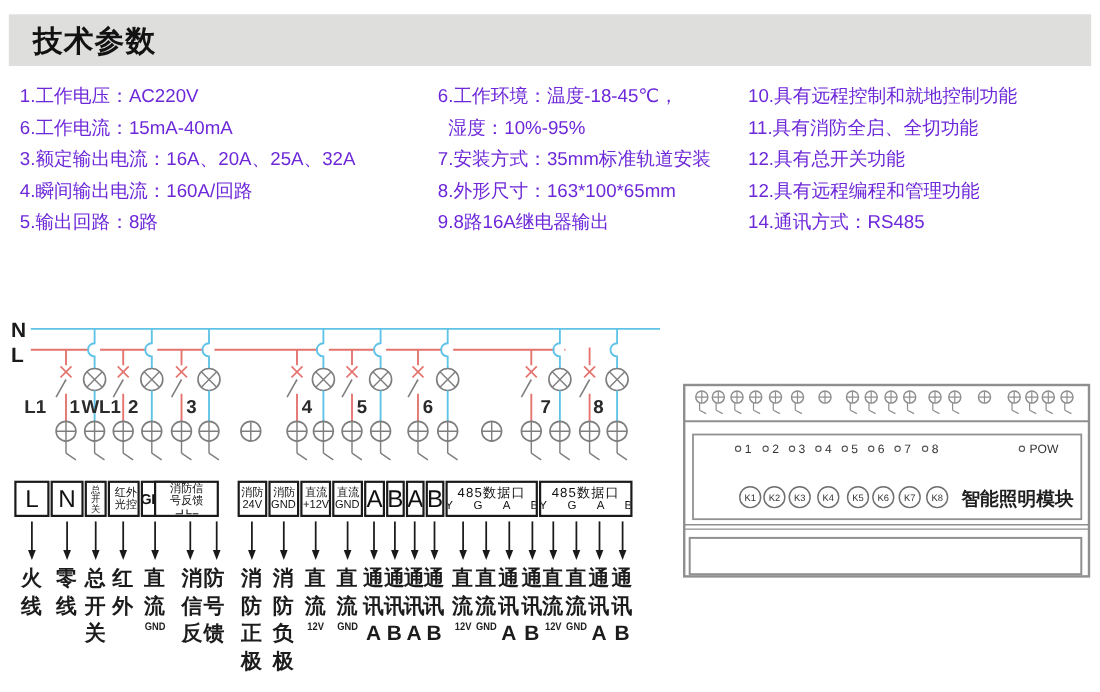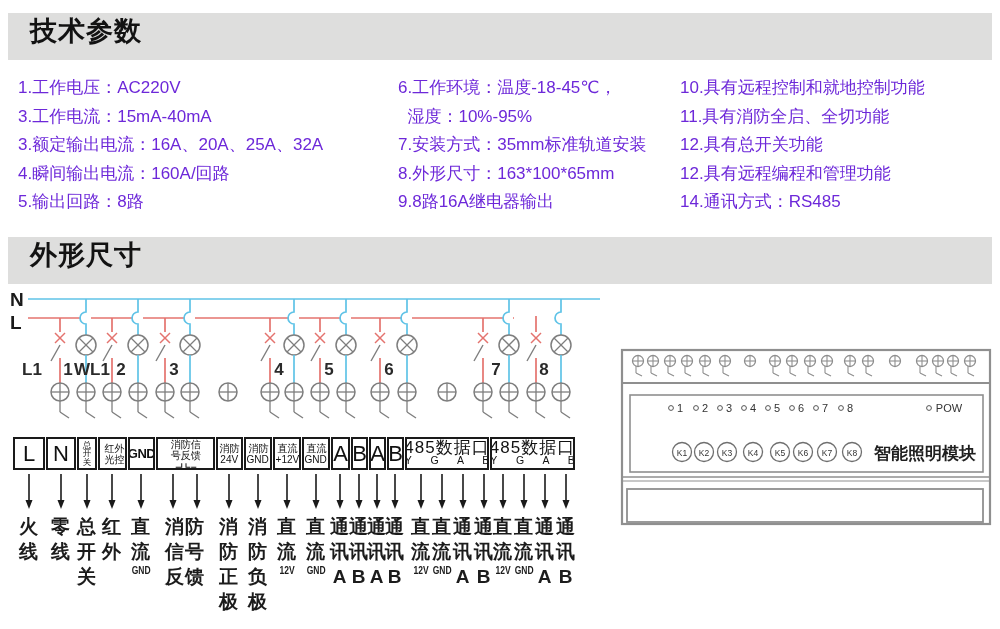--- a/index.html
+++ b/index.html
@@ -1,54 +1,51 @@
 <!DOCTYPE html>
 <html><head>
 <meta charset="utf-8">
 <style>
   html,body{margin:0;padding:0;background:#fff;}
   .canvas{position:relative;width:1000px;height:629px;background:#fff;overflow:hidden;
           font-family:"Liberation Sans","DejaVu Sans",sans-serif;color:#2d2b2c;}
   .section-header{position:absolute;left:8px;right:8px;height:47px;background:#dededd;
-          display:flex;}
+          display:flex;align-items:center;}
   .section-header span{font-size:27px;font-weight:900;color:#121212;margin-left:22px;letter-spacing:1px;}
   .spec-col{position:absolute;top:74px;font-size:17px;line-height:28.5px;color:#6d28d9;white-space:pre-wrap;}
   .spec-line{height:28.5px;}
   
   .tcell{position:absolute;top:437px;height:33px;border:2px solid #1a1a1a;background:#fff;
          box-sizing:border-box;display:flex;flex-direction:column;align-items:center;justify-content:center;
          overflow:hidden;}
   .tcell .big{font-size:22px;line-height:22px;color:#111;}
   .tcell .gnd{font-size:13px;font-weight:bold;letter-spacing:-0.5px;color:#111;}
   .tcell .sm{font-size:10.5px;line-height:11px;color:#111;transform:scaleX(.96);white-space:nowrap;}
   .tcell .tn{font-size:8.5px;line-height:8.5px;color:#111;}
-  .tcell .d485a{font-size:17px;line-height:12px;letter-spacing:1px;color:#111;white-space:nowrap;text-align:right;}
+  .tcell .d485a{font-size:12px;line-height:12px;letter-spacing:1px;color:#111;white-space:nowrap;text-align:right;}
   .tcell .d485b{font-size:10.5px;line-height:12px;letter-spacing:8px;color:#111;white-space:nowrap;text-indent:8px;}
   .tcell svg{display:block;margin-top:1px;}
   
   .blabel{position:absolute;top:514px;text-align:center;color:#1c1c1c;font-weight:bold;}
   .blabel .c{display:block;font-size:19px;line-height:25px;letter-spacing:1px;}
   .blabel .l{display:block;font-size:10px;line-height:14px;transform:scaleX(.85);font-weight:bold;}
 </style>
 </head>
 <body>
 
 <div class="canvas">
 
   <div class="section-header" style="top:13px">
     <span>技术参数</span>
   </div>
 
-  <div class="spec-col" style="left:18px" id="spec-col1"><div class="spec-line">1.工作电压：AC220V</div><div class="spec-line">3.工作电流：15mA-40mA</div><div class="spec-line">3.额定输出电流：16A、20A、25A、32A</div><div class="spec-line">4.瞬间输出电流：160A/回路</div><div class="spec-line">5.输出回路：8路</div></div>
+  <div class="spec-col" style="left:18px" id="spec-col1"><div class="spec-line">1.工作电压：AC220V</div><div class="spec-line">6.工作电流：15mA-40mA</div><div class="spec-line">3.额定输出电流：16A、20A、25A、32A</div><div class="spec-line">4.瞬间输出电流：160A/回路</div><div class="spec-line">5.输出回路：8路</div></div>
   <div class="spec-col" style="left:398px" id="spec-col2"><div class="spec-line">6.工作环境：温度-18-45℃，</div><div class="spec-line">  湿度：10%-95%</div><div class="spec-line">7.安装方式：35mm标准轨道安装</div><div class="spec-line">8.外形尺寸：163*100*65mm</div><div class="spec-line">9.8路16A继电器输出</div></div>
   <div class="spec-col" style="left:680px" id="spec-col3"><div class="spec-line">10.具有远程控制和就地控制功能</div><div class="spec-line">11.具有消防全启、全切功能</div><div class="spec-line">12.具有总开关功能</div><div class="spec-line">12.具有远程编程和管理功能</div><div class="spec-line">14.通讯方式：RS485</div></div>
 
-  <div class="section-header" style="top:237px">
-    <span>外形尺寸</span>
-  </div>
 
   <svg id="diagram-svg" viewBox="0 285 1000 344" style="position:absolute;left:0;top:285px;width:1000px;height:344px">
       <text x="10" y="306" font-size="19" text-anchor="start" font-family="&quot;Liberation Sans&quot;,&quot;DejaVu Sans&quot;,sans-serif" font-weight="bold" fill="#1a1a1a">N</text>
       <text x="10" y="329" font-size="19" text-anchor="start" font-family="&quot;Liberation Sans&quot;,&quot;DejaVu Sans&quot;,sans-serif" font-weight="bold" fill="#1a1a1a">L</text>
       <line x1="28" y1="299" x2="600" y2="299" stroke="#5fc3e7" stroke-width="1.7" fill="none"></line>
       <line x1="28" y1="318" x2="81" y2="318" stroke="#e4736e" stroke-width="1.7" fill="none"></line>
       <line x1="91" y1="318" x2="133" y2="318" stroke="#e4736e" stroke-width="1.7" fill="none"></line>
       <line x1="143" y1="318" x2="185" y2="318" stroke="#e4736e" stroke-width="1.7" fill="none"></line>
       <line x1="195" y1="318" x2="289" y2="318" stroke="#e4736e" stroke-width="1.7" fill="none"></line>
       <line x1="299" y1="318" x2="341" y2="318" stroke="#e4736e" stroke-width="1.7" fill="none"></line>
@@ -418,21 +415,21 @@
         <span class="tn">开</span>
         <span class="tn">关</span>
       </div>
       <div class="tcell" style="left: 98px; width: 29px; align-items: flex-end;">
         <span class="sm">红外</span>
         <span class="sm">光控</span>
       </div>
       <div class="tcell" style="left: 128px; width: 27px;">
         <span class="gnd">GND</span>
       </div>
-      <div class="tcell" style="left: 156px; width: 59px; text-align: center;">
+      <div class="tcell" style="left: 140px; width: 59px; text-align: center;">
         <span class="sm">消防信</span>
         <span class="sm">号反馈</span>
         <svg width="26" height="7" viewBox="0 0 26 7">
           <path d="M1 6 H8 V1.5 M13 1.5 V6 H18 M19 6 H25" stroke="#1a1a1a" stroke-width="1.2" fill="none"></path>
         </svg>
       </div>
       <div class="tcell" style="left: 216px; width: 27px;">
         <span class="sm">消防</span>
         <span class="sm">24V</span>
       </div>

